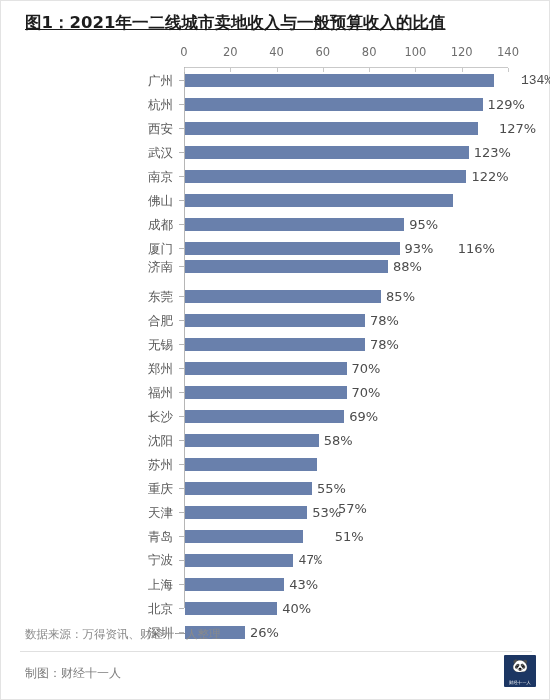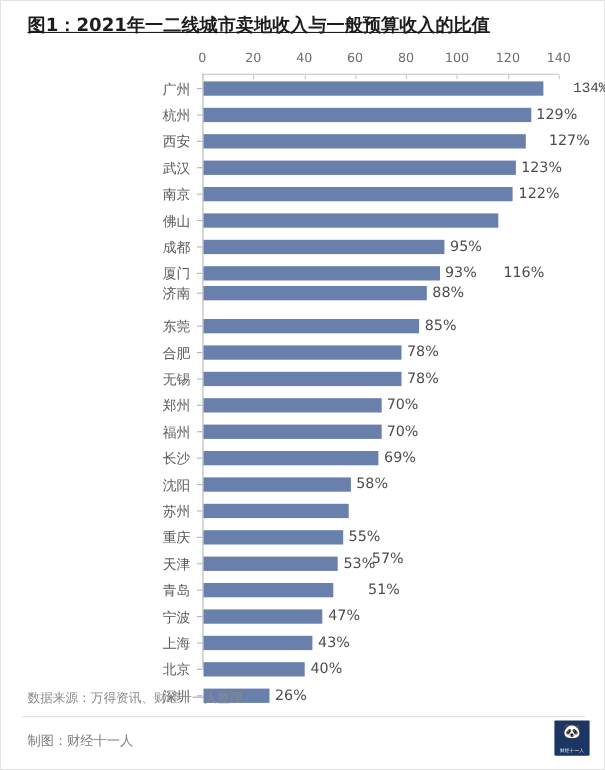--- a/index.html
+++ b/index.html
@@ -329,21 +329,21 @@
           <div class="cat-tick"></div>
           <div class="bar" style="width: 122.279px; background: rgb(105, 128, 172);"></div>
           <div class="bar-value" style="left: 311.279px;">53%</div>
         </div>
         <div class="bar-row" style="top: 458px;">
           <div class="cat-label">青岛</div>
           <div class="cat-tick"></div>
           <div class="bar" style="width: 117.664px; background: rgb(105, 128, 172);"></div>
           <div class="bar-value" style="left: 306.664px; margin-left: 27px;">51%</div>
         </div>
-        <div class="bar-row" style="top: 482px;">
+        <div class="bar-row" style="top: 482px; font-family: Liberation Mono, monospace;">
           <div class="cat-label">宁波</div>
           <div class="cat-tick"></div>
           <div class="bar" style="width: 108.436px; background: rgb(105, 128, 172);"></div>
           <div class="bar-value" style="left: 297.436px;">47%</div>
         </div>
         <div class="bar-row" style="top: 506px;">
           <div class="cat-label">上海</div>
           <div class="cat-tick"></div>
           <div class="bar" style="width: 99.2071px; background: rgb(105, 128, 172);"></div>
           <div class="bar-value" style="left: 288.207px;">43%</div>

